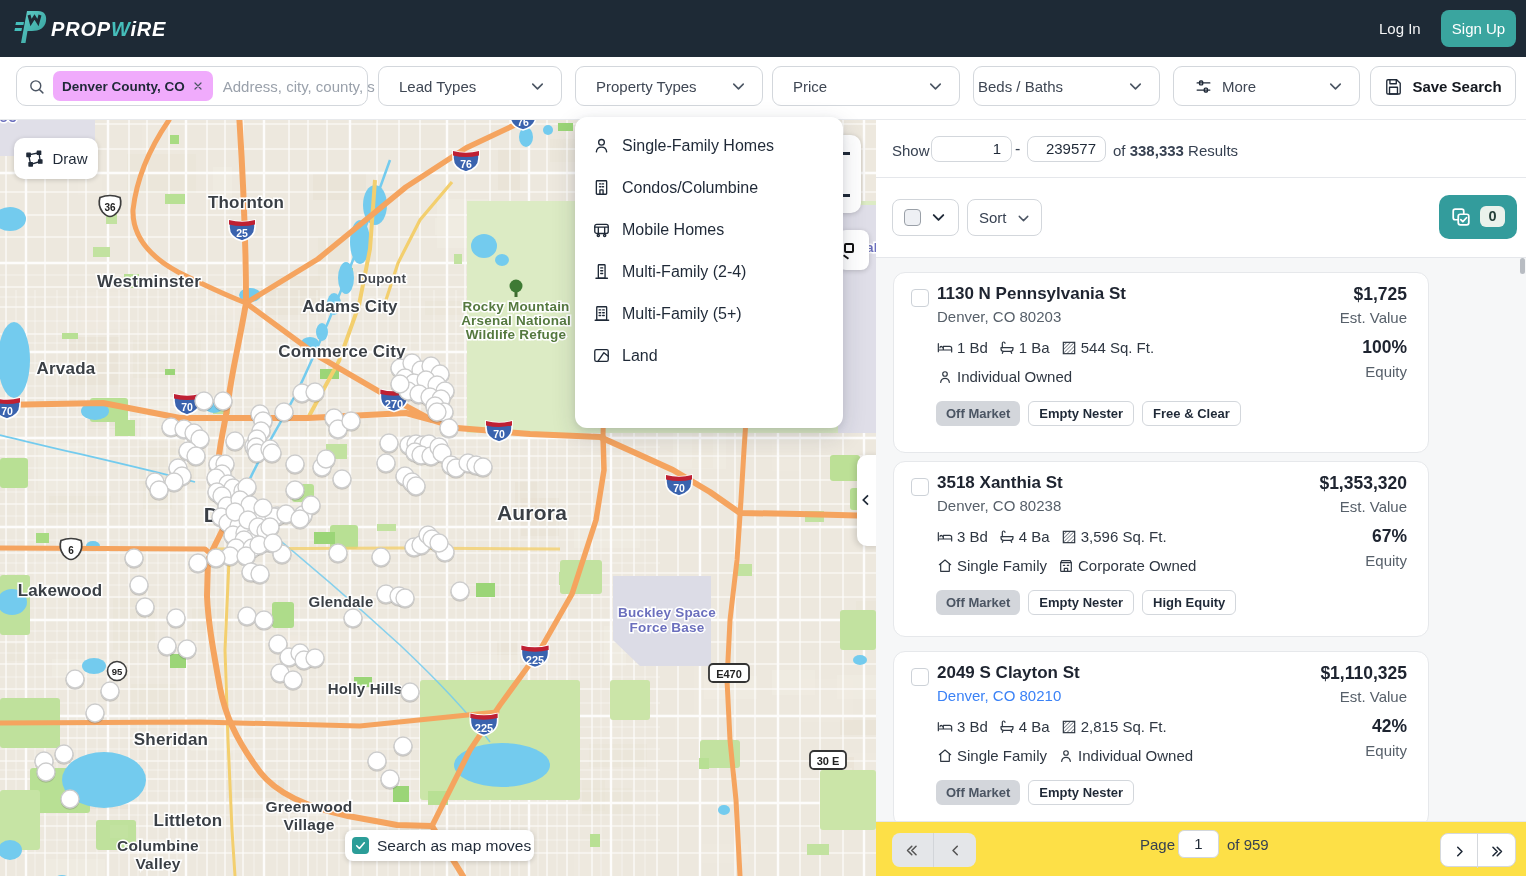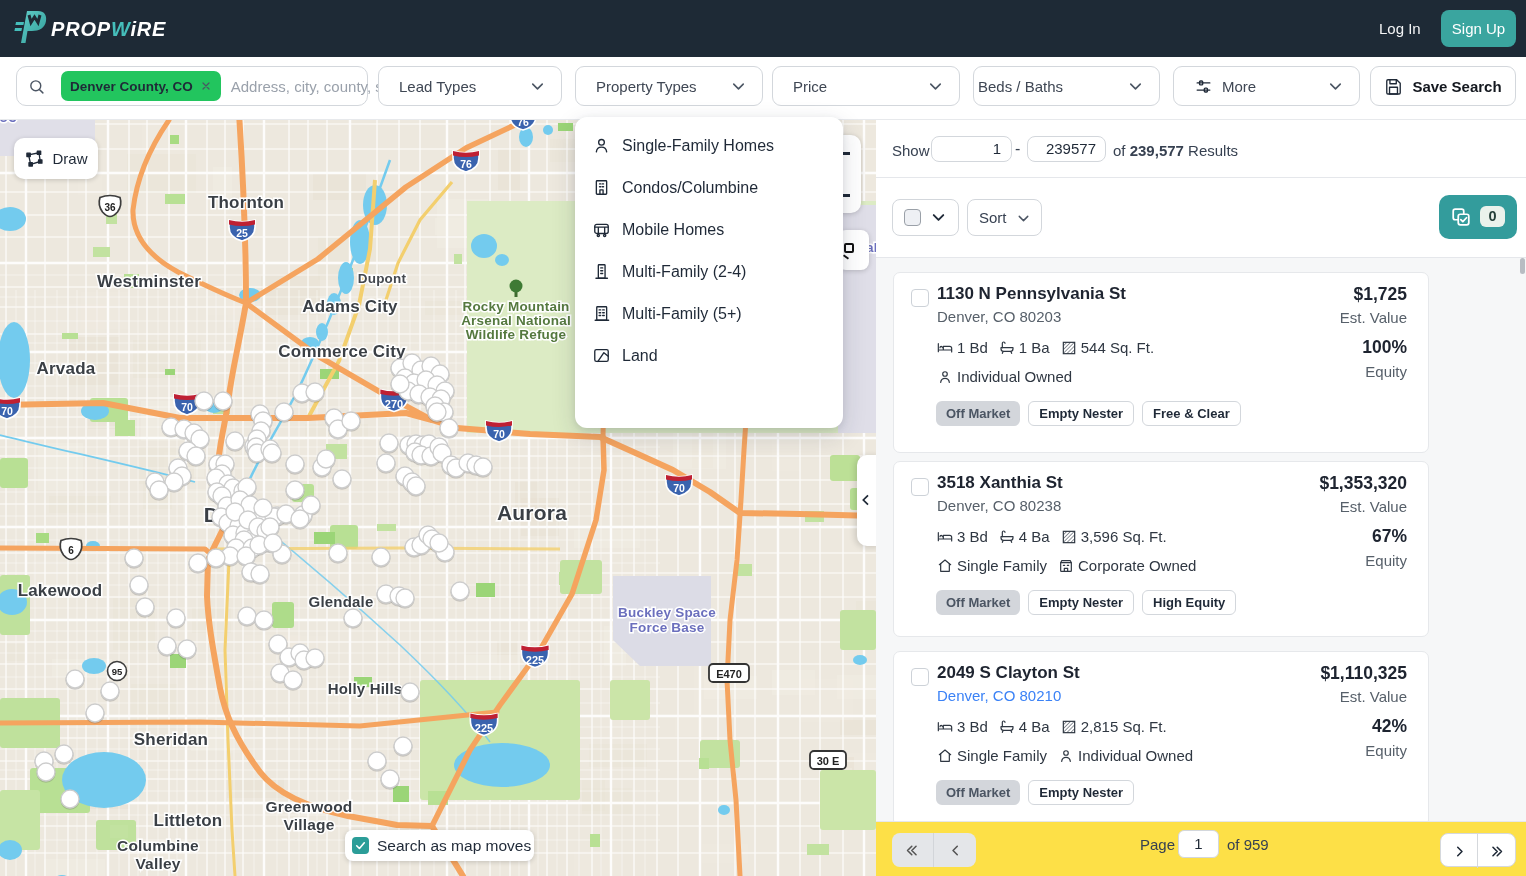--- a/index.html
+++ b/index.html
@@ -9,21 +9,21 @@
 .logo .tl{color:#45BEBB}
 .login{position:absolute;left:1379px;top:20px;color:#F4F5F6;font-size:15px}
 .signup{position:absolute;left:1441px;top:10px;width:75px;height:37px;background:#3AA59F;border-radius:8px;color:#fff;font-size:15px;display:flex;align-items:center;justify-content:center}
 .fbar{position:absolute;left:0;top:57px;width:1526px;height:63px;background:#fff;border-bottom:1px solid #E7E9EC;z-index:30}
 .fbtn{position:absolute;top:9px;height:40px;border:1px solid #D3D7DC;border-radius:9px;background:#fff;display:flex;align-items:center;color:#3F4754;font-size:15px;white-space:nowrap}
 .fbtn .cv{position:absolute;right:14px;top:10px}
 .map{position:absolute;left:0;top:120px;width:876px;height:756px;overflow:hidden;background:#EDE8DE}
 .mctl{position:absolute;background:#fff;border-radius:10px;box-shadow:0 1px 5px rgba(0,0,0,0.18)}
 .panel{position:absolute;left:876px;top:120px;width:650px;height:756px;background:#fff}
 .inbox{position:absolute;border:1px solid #D3D7DC;border-radius:8px;background:#fff;font-size:15px;color:#1F2937}
-.card{position:absolute;left:17px;width:536px;background:#fff;border:1px solid #E6E8EB;border-radius:7px}
+.card{position:absolute;left:17px;width:536px;background:#fff;border:1px solid #E6E8EB;border-radius:12px}
 .cbx{position:absolute;width:18px;height:18px;border:1.5px solid #CDD2D8;border-radius:4px;background:#fff}
 .tag{height:25px;border-radius:6px;font-size:13px;font-weight:bold;display:inline-flex;align-items:center;padding:0 10px;margin-right:8px}
 .tag.g{background:#D3D6DB;color:#4B5563}
 .tag.w{background:#fff;border:1px solid #D3D7DC;color:#1F2937}
 .row{position:absolute;display:flex;align-items:center;gap:4px;color:#2F3742;font-size:15px}
 .rt{position:absolute;text-align:right;right:21px}
 .dd{position:absolute;left:575px;top:117px;width:268px;height:311px;background:#fff;border-radius:12px;box-shadow:0 8px 24px rgba(30,40,60,0.16),0 2px 6px rgba(30,40,60,0.1);z-index:40}
 .ddi{position:absolute;left:17px;display:flex;align-items:center;gap:11px;font-size:16px;color:#1F2937}
 .pgbtn{position:absolute;top:11px;height:34px;border-radius:8px;display:flex}
 .pgc{width:42px;height:34px;display:flex;align-items:center;justify-content:center}
@@ -47,21 +47,21 @@
     <div class="signup">Sign Up</div>
 </div>
 <div class="fbar">
 <div class="fbtn" style="left:16px;width:352px;border-radius:10px">
 <span style="margin-left:11px;display:flex">
         <svg width="17" height="17" viewBox="0 0 24 24" fill="none" stroke="#4B5563" stroke-width="2" stroke-linecap="round" stroke-linejoin="round" style="">
           <circle cx="11" cy="11" r="7"></circle>
           <path d="M16.5 16.5 21 21"></path>
         </svg>
       </span>
-<span style="margin-left:16px;background:#22c55e;border-radius:7px;height:30px;display:inline-flex;align-items:center;padding:7px 9px;font-size:13.5px;font-weight:bold;color:#1F2937;gap:7px">Denver County, CO <svg width="12" height="12" viewBox="0 0 24 24" fill="none" stroke="#4B5563" stroke-width="2.4" stroke-linecap="round" stroke-linejoin="round" style="">
+<span style="margin-left:8px;background:#f0abfc;border-radius:7px;height:30px;display:inline-flex;align-items:center;padding:7px 9px;font-size:13.5px;font-weight:bold;color:#1F2937;gap:7px">Denver County, CO <svg width="12" height="12" viewBox="0 0 24 24" fill="none" stroke="#4B5563" stroke-width="2.4" stroke-linecap="round" stroke-linejoin="round" style="">
           <path d="M6 6 18 18 M18 6 6 18"></path>
         </svg></span>
 <span style="margin-left:10px;color:#9AA1AB;font-size:15px">Address, city, county, s</span>
     </div>
 <div class="fbtn" style="left:378px;width:184px">
       <span style="margin-left:20px;display:flex;align-items:center;gap:9px">
         <span>Lead Types</span>
       </span>
       <span class="cv"><svg width="19" height="19" viewBox="0 0 24 24" fill="none" stroke="#4B5563" stroke-width="2" stroke-linecap="round" stroke-linejoin="round" style="">
           <path d="M6 9 l6 6 6-6"></path>
@@ -880,21 +880,21 @@
         <path d="M5 12.5 10 17.5 19 7"></path>
       </svg>
     </div>
 <div class="abs" style="left:377px;top:717px;font-size:15.5px;color:#1F2937">Search as map moves</div>
 </div>
 <div class="panel">
 <div class="abs" style="left:16px;top:22px;font-size:15px;color:#374151">Show</div>
 <div class="inbox" style="left:55px;top:16px;width:81px;height:26px;text-align:right;line-height:24px;padding-right:10px">1</div>
 <div class="abs" style="left:139px;top:20px;color:#374151">-</div>
 <div class="inbox" style="left:151px;top:16px;width:79px;height:26px;text-align:right;line-height:24px;padding-right:9px">239577</div>
-<div class="abs" style="left:237px;top:22px;font-size:15px;color:#374151">of <b>239,577</b> Results</div>
+<div class="abs" style="left:237px;top:22px;font-size:15px;color:#374151">of <b>338,333</b> Results</div>
 <div class="abs" style="left:0px;top:57px;width:650px;height:1px;background:#E5E7EB"></div>
 <div class="inbox" style="left:16px;top:79px;width:67px;height:37px;border-radius:8px"></div>
 <div class="abs" style="left:28px;top:89px;width:17px;height:17px;border:1.5px solid #9AA0A8;border-radius:4px;background:#EEF0F4"></div>
 <span class="abs" style="left:53px;top:88px"><svg width="19" height="19" viewBox="0 0 24 24" fill="none" stroke="#1F2937" stroke-width="2.4" stroke-linecap="round" stroke-linejoin="round" style="">
         <path d="M6 9 l6 6 6-6"></path>
       </svg></span>
 <div class="inbox" style="left:91px;top:79px;width:75px;height:37px;border-radius:8px"></div>
 <div class="abs" style="left:103px;top:89px;font-size:15px;color:#374151">Sort</div>
 <span class="abs" style="left:139px;top:90px"><svg width="17" height="17" viewBox="0 0 24 24" fill="none" stroke="#4B5563" stroke-width="2" stroke-linecap="round" stroke-linejoin="round" style="">
         <path d="M6 9 l6 6 6-6"></path>

